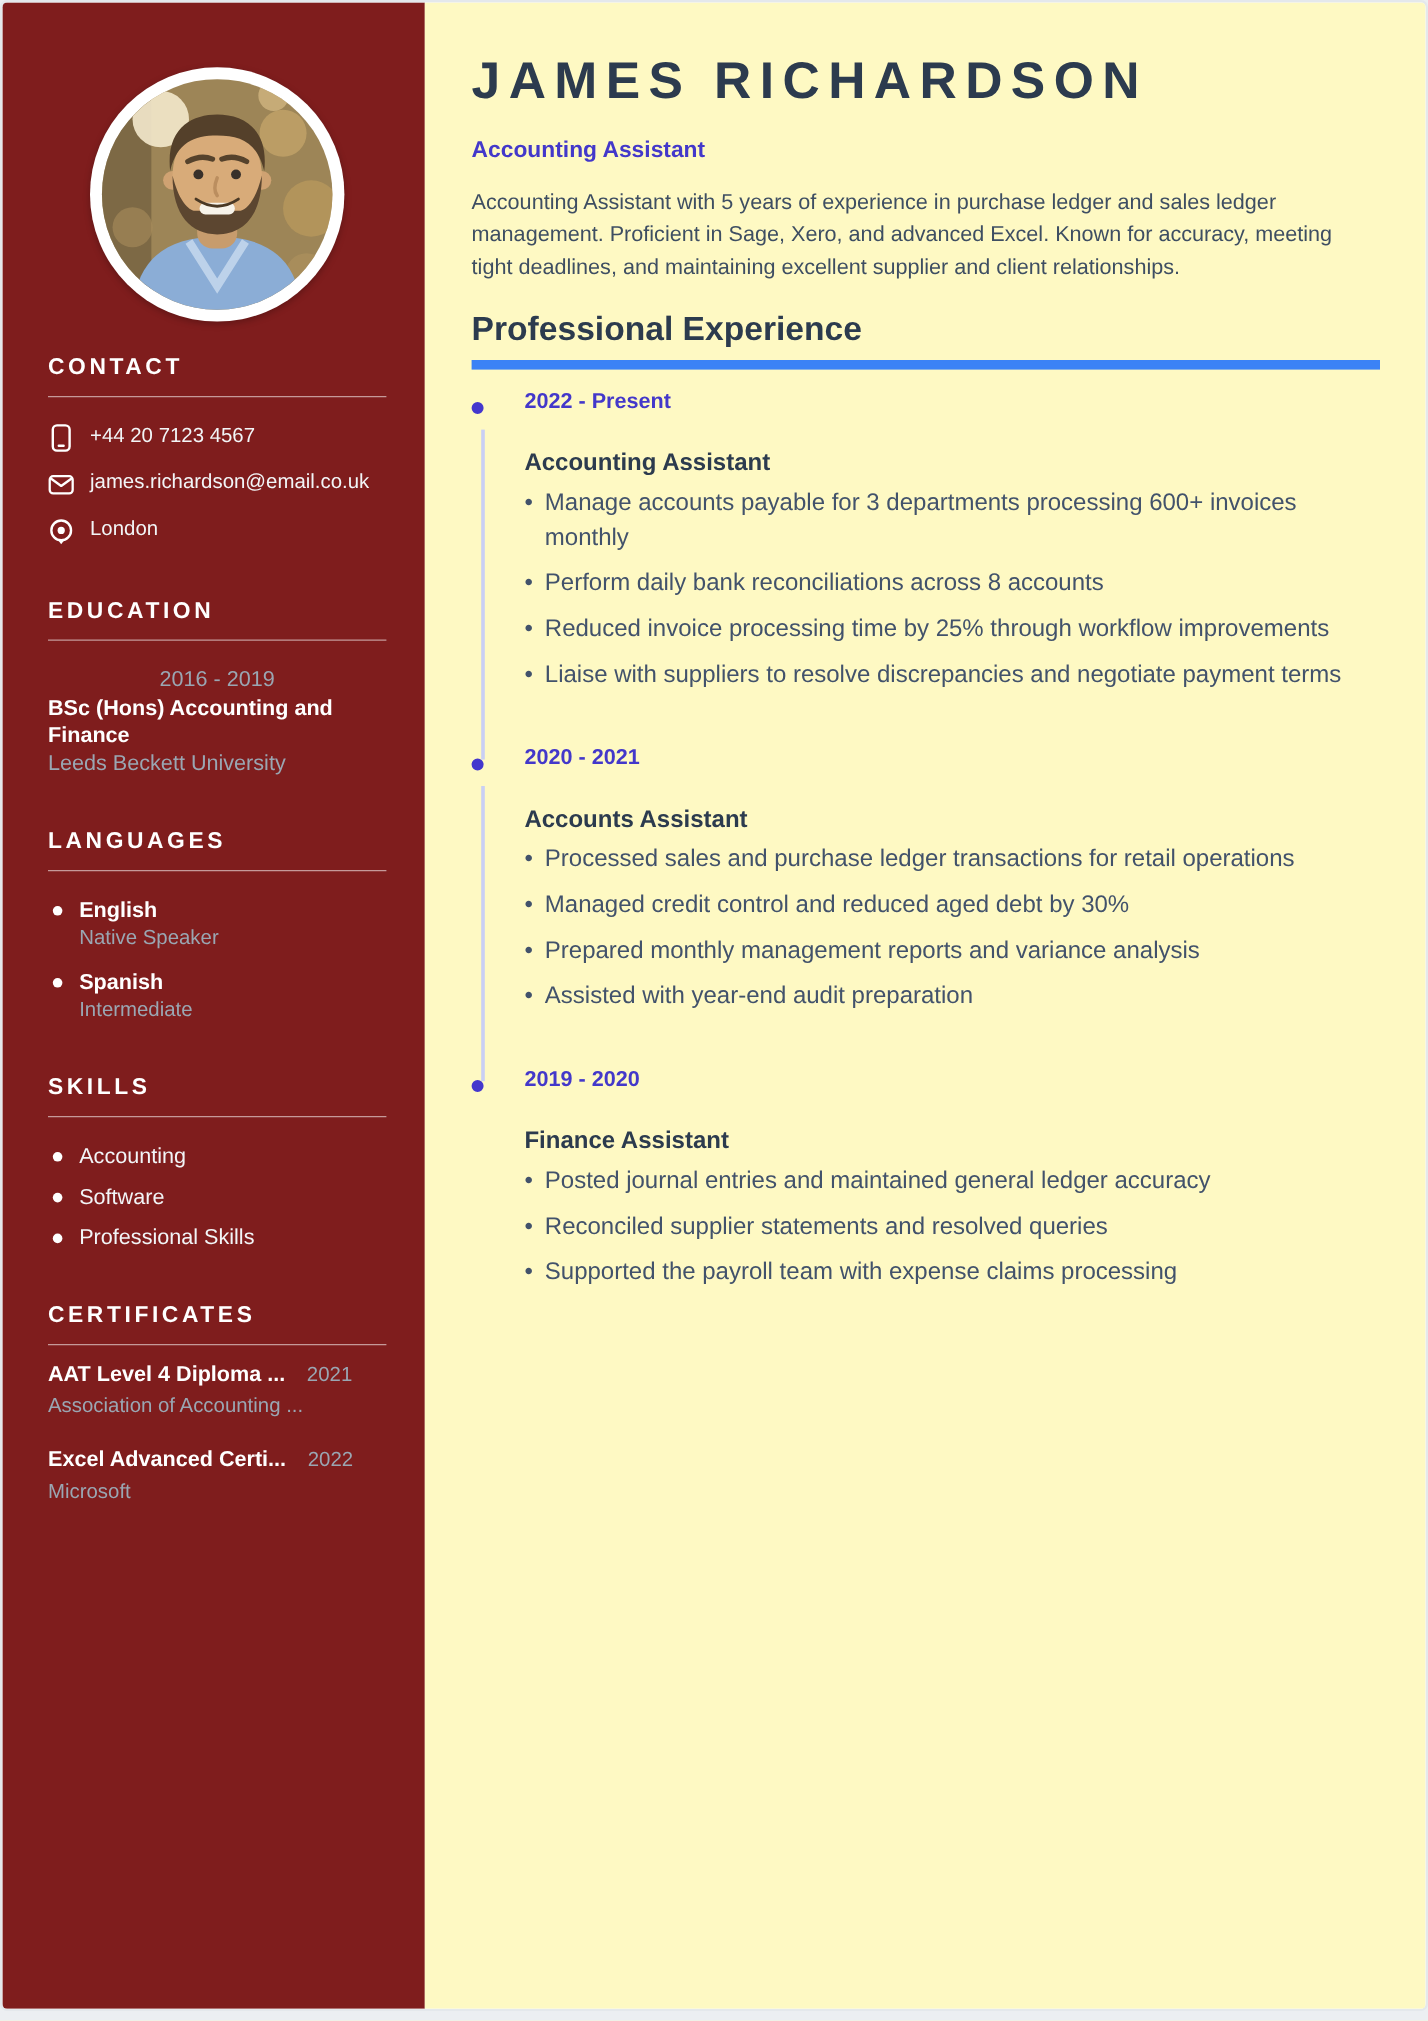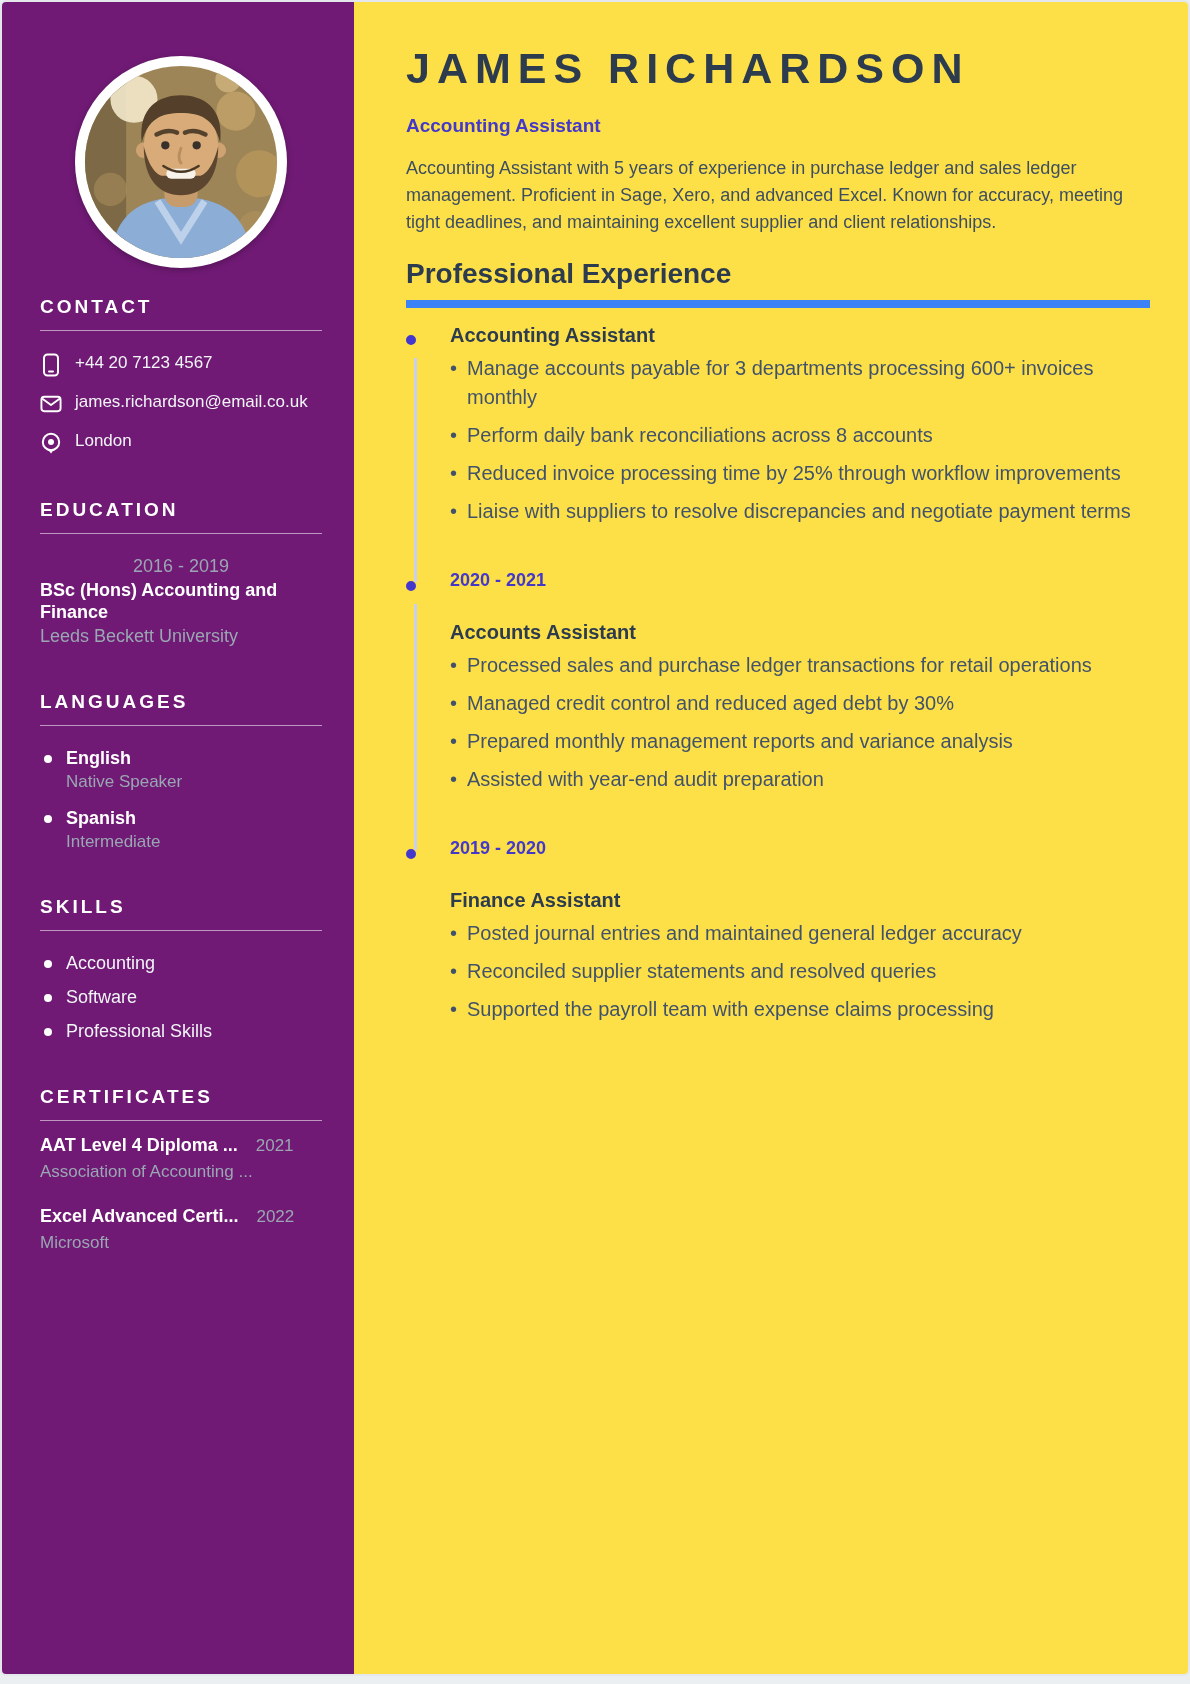--- a/index.html
+++ b/index.html
@@ -15,21 +15,21 @@
     border: 2px solid #e4e8ec;
     border-radius: 6px;
     overflow: hidden;
     display: flex;
   }
 
   
   .sidebar {
     width: 352px;
     flex: 0 0 352px;
-    background: #701a75;
+    background: #7f1d1d;
     color: #ffffff;
     padding: 54px 32px 36px 38px;
   }
   .photo-wrap {
     width: 212px;
     height: 212px;
     margin: 0 auto 28px auto;
   }
   .photo-ring {
     width: 212px;
@@ -96,22 +96,22 @@
   .cert-item { margin-bottom: 24px; }
   .cert-row { display: flex; align-items: baseline; gap: 18px; }
   .cert-name { font-size: 18px; font-weight: bold; color: #ffffff; white-space: nowrap; }
   .cert-year { font-size: 17px; color: #9aa6b2; flex-shrink: 0; }
   .cert-org { font-size: 17px; color: #9aa6b2; margin-top: 6px; }
   .side-section.certs .side-rule { margin-bottom: 14px; }
 
   
   .main {
     flex: 1 1 auto;
-    padding: 42px 38px 0 52px;
-    background: #fde047;
+    padding: 42px 38px 0 39px;
+    background: #fef9c3;
   }
   .person-name {
     font-size: 43px;
     font-weight: bold;
     letter-spacing: 7px;
     color: #2c3b4e;
     margin-bottom: 22px;
   }
   .person-role {
     font-size: 19px;
@@ -333,20 +333,21 @@
     <div class="person-role">Accounting Assistant</div>
     <p class="summary">Accounting Assistant with 5 years of experience in purchase ledger and sales ledger management. Proficient in Sage, Xero, and advanced Excel. Known for accuracy, meeting tight deadlines, and maintaining excellent supplier and client relationships.</p>
 
     <h2 class="exp-title">Professional Experience</h2>
 
     <div class="timeline">
 
       <div class="entry">
         <span class="marker"></span>
         <span class="connector"></span>
+        <div class="entry-date">2022 - Present</div>
         <div class="entry-role">Accounting Assistant</div>
         <ul class="entry-bullets">
           <li>Manage accounts payable for 3 departments processing 600+ invoices monthly</li>
           <li>Perform daily bank reconciliations across 8 accounts</li>
           <li>Reduced invoice processing time by 25% through workflow improvements</li>
           <li>Liaise with suppliers to resolve discrepancies and negotiate payment terms</li>
         </ul>
       </div>
 
       <div class="entry">

